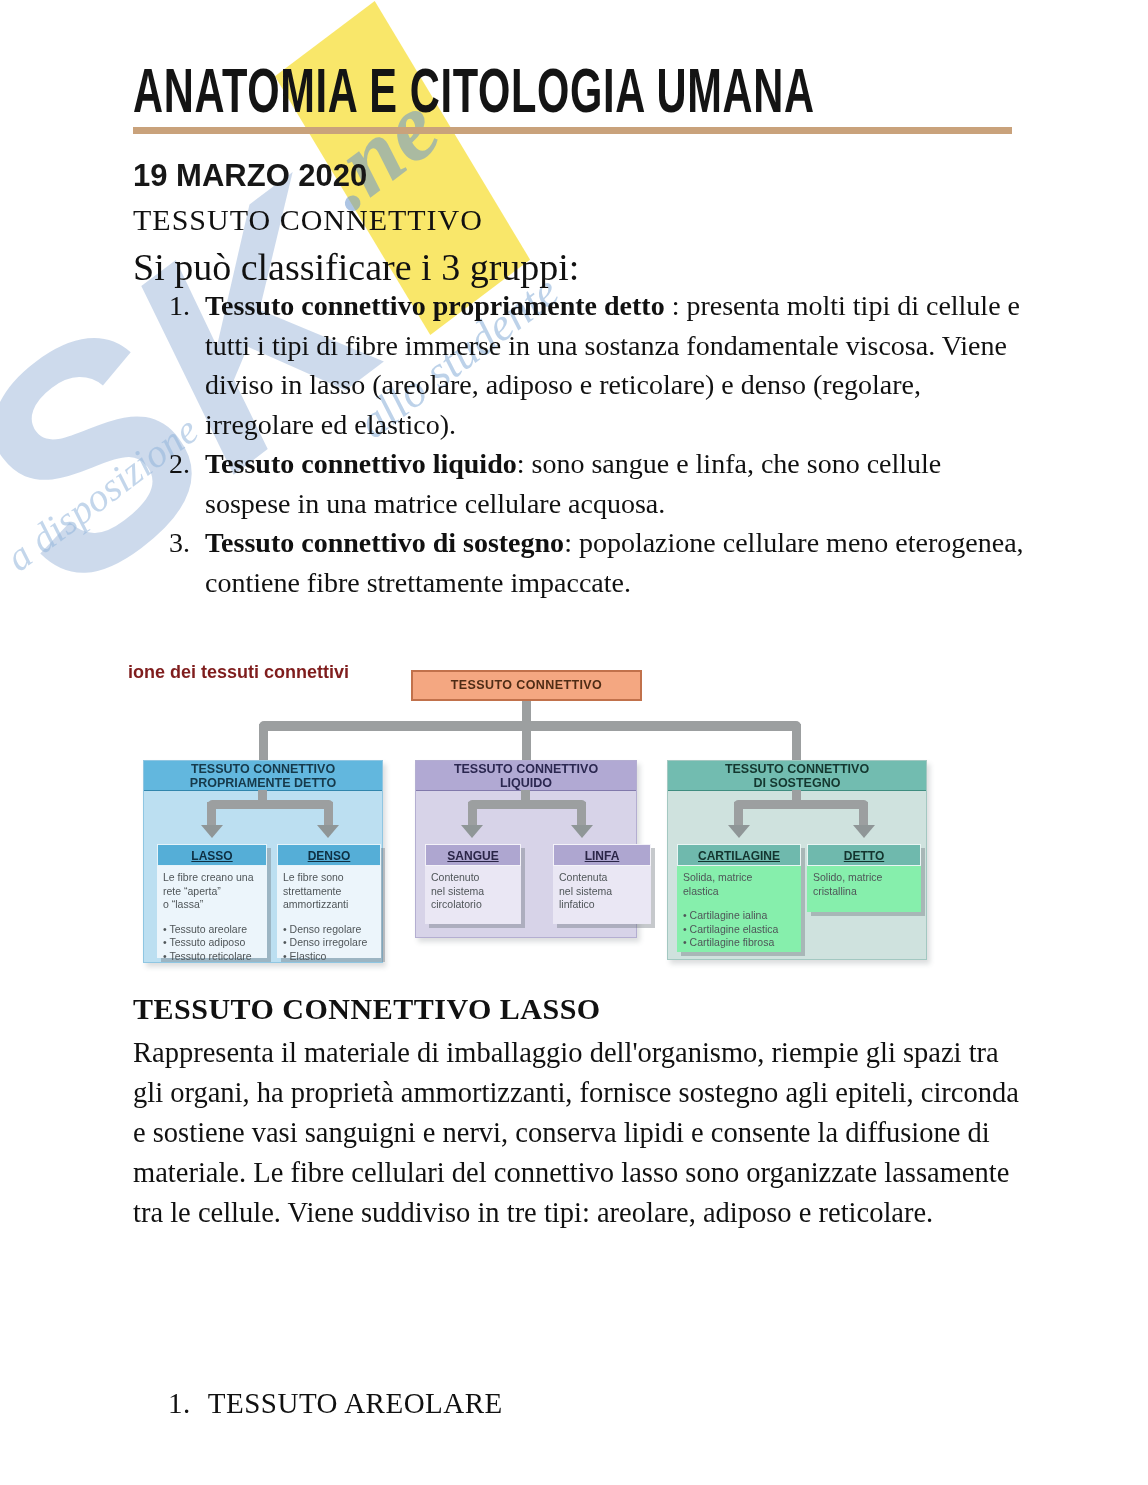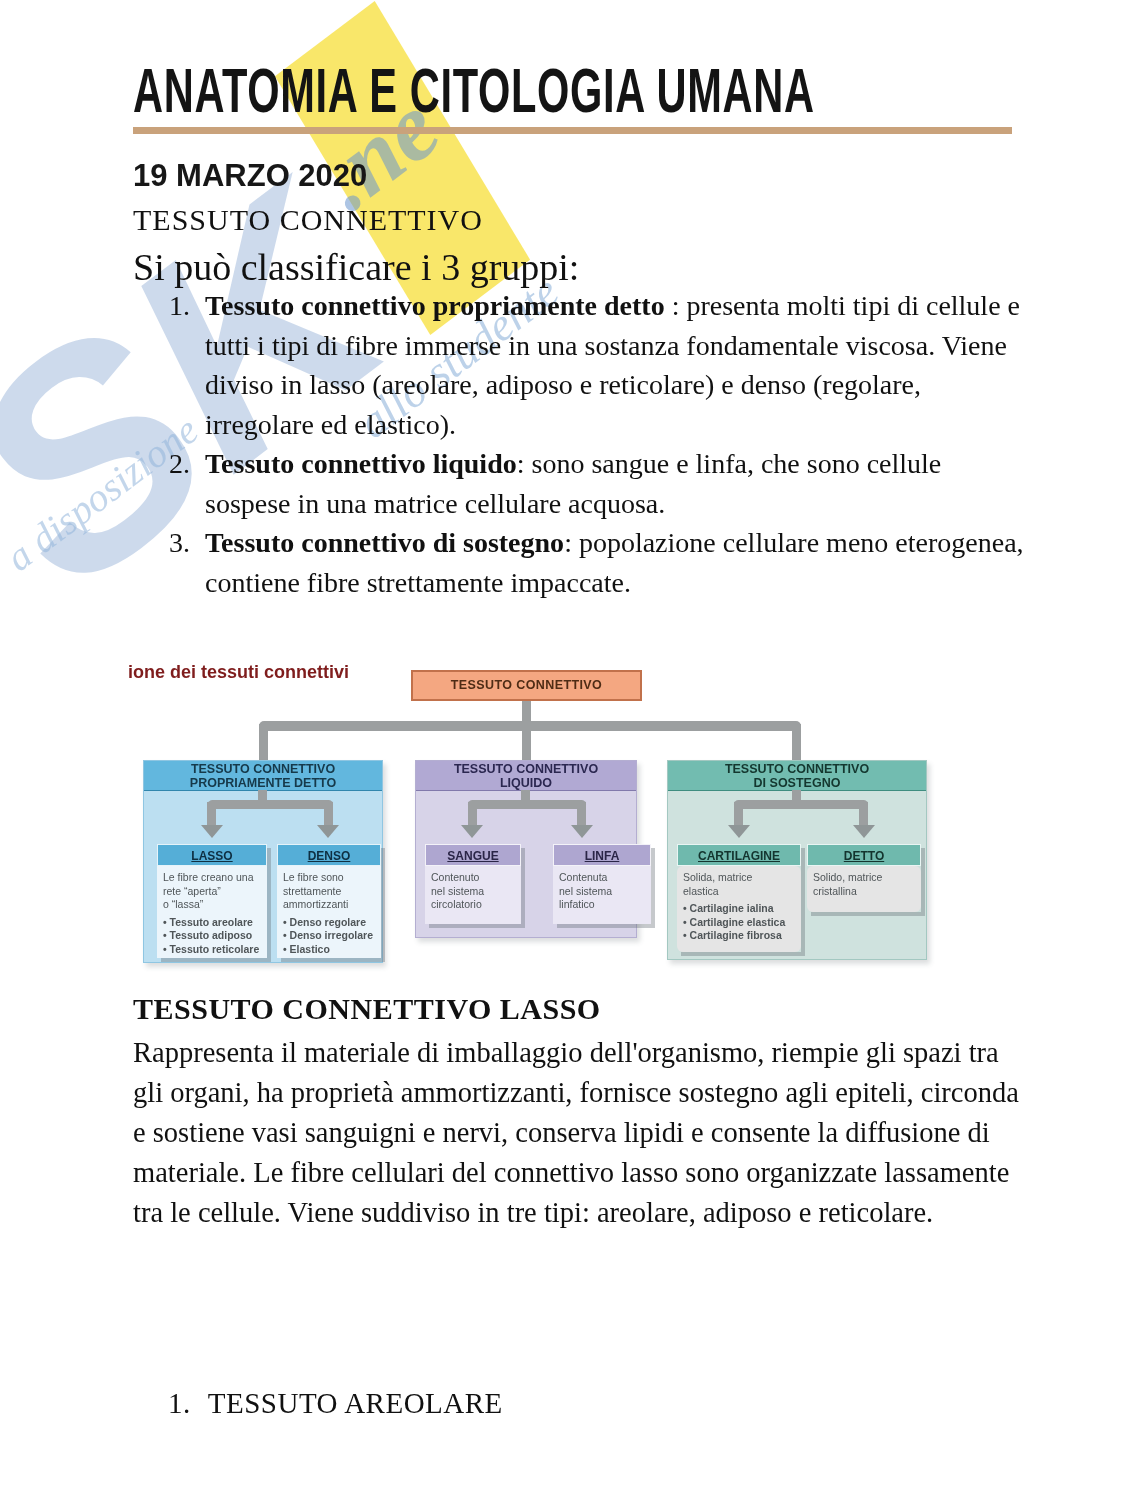--- a/index.html
+++ b/index.html
@@ -67,28 +67,28 @@
          color:#16394a;}
   .panel-left .panel-hd{background:#62b7de;border-bottom:1px solid #3186ad;}
   .panel-mid .panel-hd{background:#b1a9d3;border-bottom:1px solid #8179ab;color:#2b2750;}
   .panel-right .panel-hd{background:#72bcb0;border-bottom:1px solid #3f8d80;color:#14372f;}
   .child{position:absolute;box-shadow:4px 4px 0 rgba(104,114,120,0.38);}
   .child-hd{height:22px;line-height:22px;text-align:center;font-size:12px;font-weight:bold;
          border:1px solid rgba(255,255,255,0.85);box-sizing:border-box;text-decoration:underline;}
   .child-bd{box-sizing:border-box;padding:5px 4px 4px 6px;font-size:10.5px;line-height:13.5px;
          color:#4f5558;}
   .child-desc{white-space:pre-line;}
-  .child-bullets{margin-top:4px;font-weight:bold;}
+  .child-bullets{margin-top:11px;}
   .child-bullets div::before{content:"• ";}
   .c-blue  .child-hd{background:#55aed7;color:#0e2f42;}
   .c-blue  .child-bd{background:#ecf5fb;}
   .c-purp  .child-hd{background:#aea6d0;color:#2a2547;}
   .c-purp  .child-bd{background:#eae7f4;}
   .c-teal  .child-hd{background:#6fb9ad;color:#13342e;}
-  .c-teal  .child-bd{background:#e5e5e5;border-radius:6px;}
+  .c-teal  .child-bd{background:#86efac;}
 </style>
 </head>
 <body>
 
 <div class="page">
 
   <div class="layer watermark">
     <div class="wm-sk">SK</div>
     <div class="wm-yellow"></div>
     <div class="wm-ne">.ne</div>

